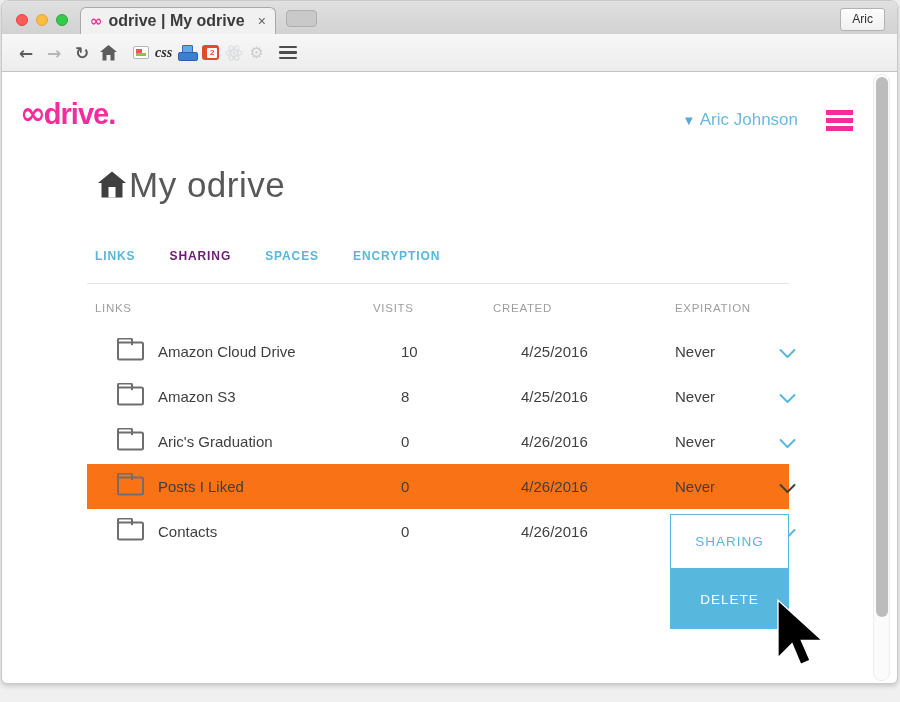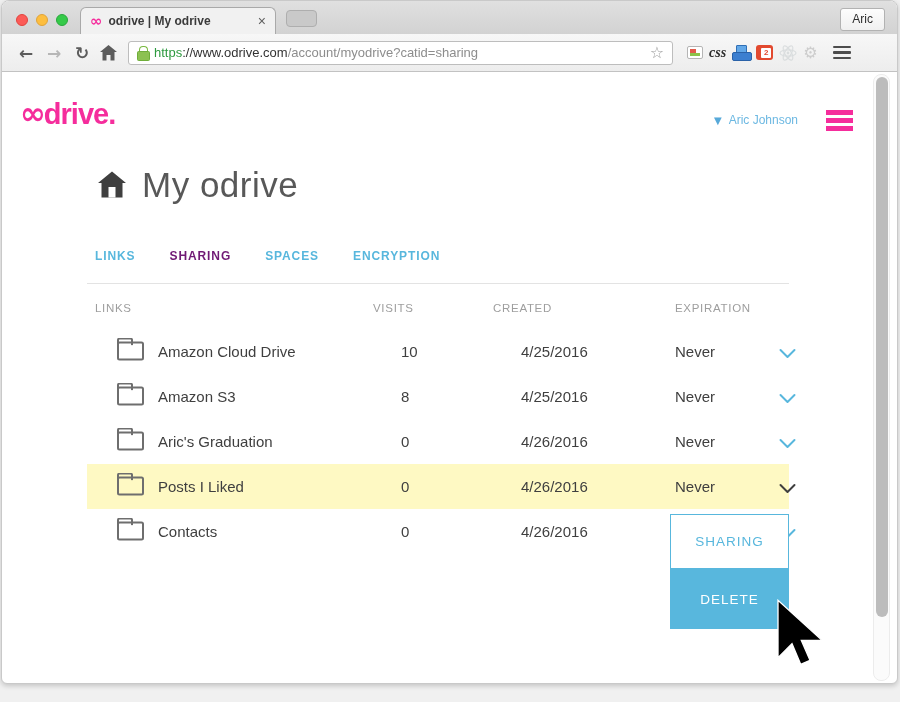--- a/index.html
+++ b/index.html
@@ -23,21 +23,21 @@
   .tl{width:12px;height:12px;border-radius:50%;}
   .tl.red{background:#fc5b57;border:1px solid #e2443f;}
   .tl.yellow{background:#fdbe3f;border:1px solid #e0a43a;}
   .tl.green{background:#35ca49;border:1px solid #2aa83d;}
   .tab{
     position:absolute;left:78px;top:6px;width:196px;height:27px;background:#f1f1f1;
     border:1px solid #a9a9a9;border-bottom:none;border-radius:6px 6px 0 0;
     display:flex;align-items:center;padding:0 9px;gap:6px;
   }
   .favicon{font-family:"DejaVu Sans",sans-serif;color:var(--pink);font-weight:bold;font-size:15px;line-height:1;}
-  .tab-title{font-size:12px;font-weight:bold;color:#3a3a3a;flex:1;white-space:nowrap;overflow:hidden;}
+  .tab-title{font-size:16px;font-weight:bold;color:#3a3a3a;flex:1;white-space:nowrap;overflow:hidden;}
   .tab-close{color:#5f5f5f;font-size:14px;cursor:pointer;}
   .tab-stub{position:absolute;left:284px;top:9px;width:31px;height:17px;background:#c9c9c9;border:1px solid #aeaeae;border-radius:4px;}
   .profile-btn{
     position:absolute;right:12px;top:7px;height:23px;line-height:21px;padding:0 11px;
     background:linear-gradient(#fdfdfd,#f0f0f0);border:1px solid #b2b2b2;border-radius:3px;
     font-size:12px;color:#2e2e2e;
   }
   
   .toolbar{
     height:38px;background:linear-gradient(#f7f7f7,#ededed);border-bottom:1px solid #c2c2c2;
@@ -72,35 +72,35 @@
   .ext-gear{font-family:"DejaVu Sans",sans-serif;font-size:16px;color:#cdcdcd;line-height:1;}
   .menu-btn{margin-left:12px;display:flex;flex-direction:column;gap:3px;}
   .menu-btn i{display:block;width:18px;height:2.5px;background:#4c4c4c;border-radius:1px;}
   
   .content{position:relative;height:572px;background:#fff;}
   .site-header{display:flex;justify-content:space-between;align-items:flex-start;padding:26px 44px 0 18px;}
   .logo{color:var(--pink);font-weight:bold;font-size:29px;line-height:1;letter-spacing:-1px;}
   .logo .inf{font-family:"DejaVu Sans",sans-serif;font-size:31px;letter-spacing:-2px;}
   .account{display:flex;align-items:center;margin-top:12px;}
   .acct-caret{font-family:"DejaVu Sans",sans-serif;color:#57a9d9;font-size:10px;margin-right:7px;}
-  .acct-name{color:var(--acct-blue);font-size:12px;}
+  .acct-name{color:var(--acct-blue);font-size:17px;}
   .pink-menu{margin-left:28px;display:flex;flex-direction:column;gap:3.5px;cursor:pointer;}
   .pink-menu i{display:block;width:27px;height:4.5px;background:var(--pink);}
-  .h1-row{margin:34px 0 0 95px;display:flex;align-items:center;gap:15px;}
+  .h1-row{margin:34px 0 0 95px;display:flex;align-items:center;gap:2px;}
   .h1-row h1{margin:0;font-size:35px;font-weight:400;color:#585858;letter-spacing:.5px;}
   .page-tabs{margin:44px 0 0 93px;display:flex;gap:34px;font-size:12px;letter-spacing:.9px;font-weight:bold;}
   .ptab{color:var(--blue);cursor:pointer;}
   .ptab.active{color:#701a75;}
   .divider{margin:20px 0 0 85px;width:702px;border-top:1px solid #e3e3e3;}
   .table{margin-left:85px;width:702px;position:relative;}
   .thead{height:45px;position:relative;color:var(--hdr-gray);font-size:11.5px;letter-spacing:.7px;}
   .thead span{position:absolute;top:18px;}
   .th-0{left:8px;} .th-1{left:286px;} .th-2{left:406px;} .th-3{left:588px;}
   .row{height:45px;position:relative;font-size:15px;color:var(--dark);}
-  .row.highlight{background:#fef9c3;text-align:right;}
+  .row.highlight{background:#f97316;text-align:right;}
   .cell{position:absolute;top:50%;transform:translateY(-50%);margin-left:16px;}
   .c-folder{left:14px;} .c-name{left:55px;} .c-visits{left:298px;} .c-created{left:418px;} .c-exp{left:572px;} .c-chev{left:676px;height:11px;}
   .folder{display:block;width:27px;height:19px;border:2px solid #6e6e6e;border-radius:2.5px;position:relative;}
   .folder::before{content:'';position:absolute;top:-6px;left:-2px;width:12px;height:6px;border:2px solid #6e6e6e;border-bottom:none;border-radius:2.5px 2.5px 0 0;}
   .c-chev.blue{color:var(--blue);} .c-chev.dark{color:#3f3f3f;}
   
   .ctx-menu{position:absolute;left:668px;top:513px;width:119px;z-index:5;}
   .ctx-item{display:flex;align-items:center;justify-content:center;font-size:13.5px;letter-spacing:1px;cursor:pointer;}
   .ctx-item.outline{height:55px;background:#fff;border:1px solid var(--blue);color:var(--blue);}
   .ctx-item.solid{height:60px;background:var(--blue);color:#fff;}
@@ -130,27 +130,20 @@
     <div class="profile-btn">Aric</div>
   </div>
 
   <div class="toolbar">
     <span class="navbtn">←</span>
     <span class="navbtn disabled">→</span>
     <span class="navbtn">↻</span>
     <svg class="home-svg" viewBox="0 0 17 16">
       <path d="M8.5 0 L17 7 H14.5 V15.5 H10.5 V10 H6.5 V15.5 H2.5 V7 H0 Z" fill="#5c5c5c"></path>
     </svg>
-    <div class="urlbar">
-      <span class="lock"></span>
-      <span>
-        <span class="u-scheme">https</span><span class="u-host">://www.odrive.com</span><span class="u-path">/account/myodrive?catid=sharing</span>
-      </span>
-      <span class="star">☆</span>
-    </div>
     <div class="ext-area">
       <span class="ext-shot"></span>
       <span class="ext-css">css</span>
       <span class="ext-print"></span>
       <span class="ext-tag">
           <span class="badge">2</span>
         </span>
       <svg class="ext-react" width="18" height="18" viewBox="0 0 18 18">
         <g fill="none" stroke="#c7cdcf" stroke-width="1.2">
           <ellipse cx="9" cy="9" rx="8" ry="3.2"></ellipse>

